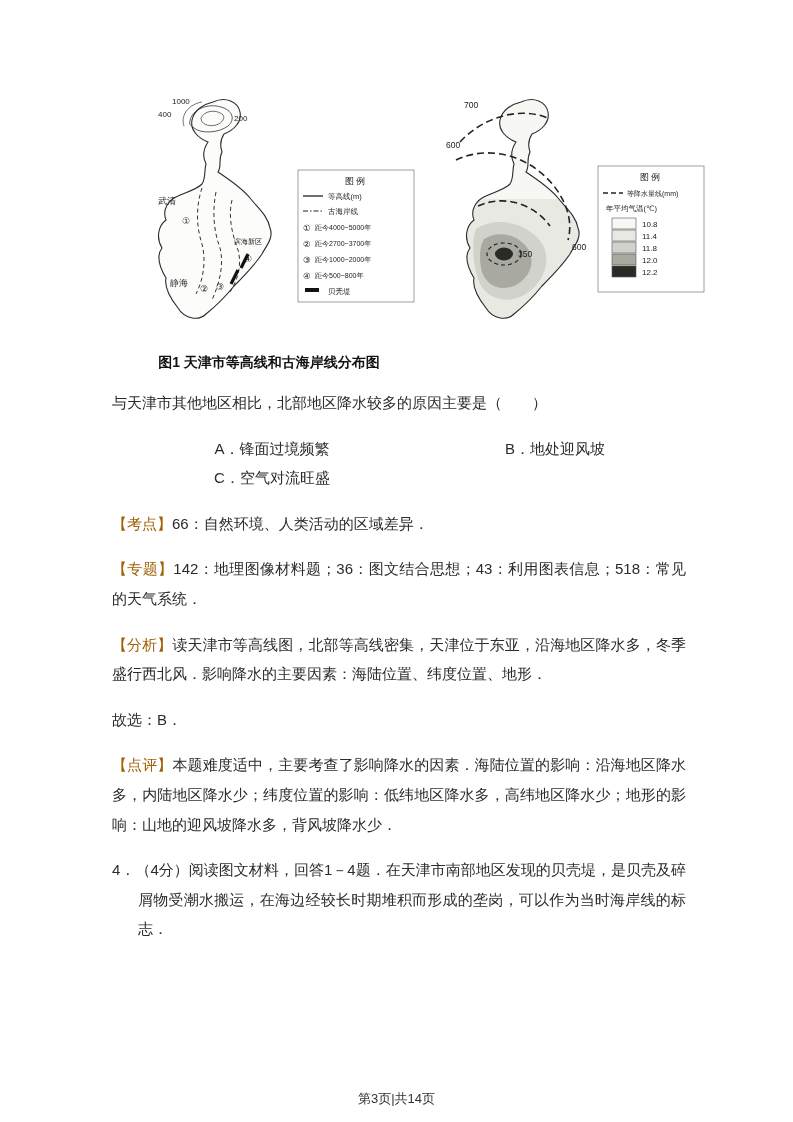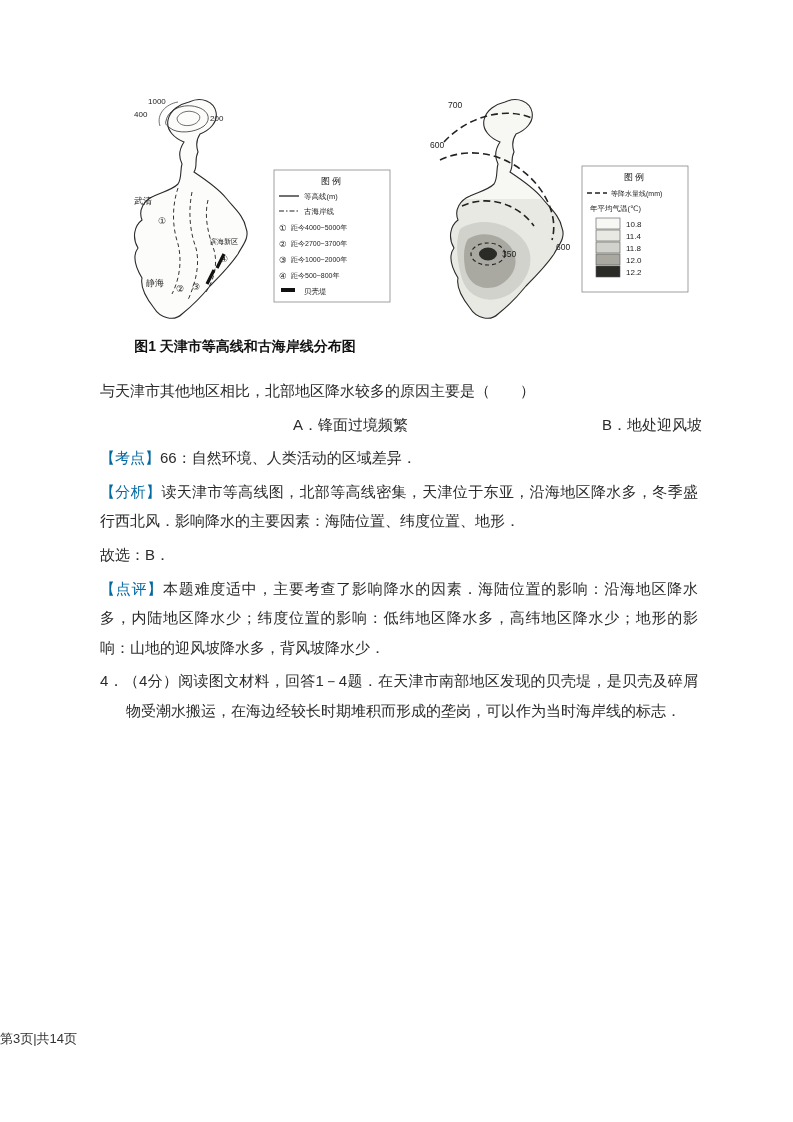--- a/index.html
+++ b/index.html
@@ -2,35 +2,35 @@
 <html><head>
 <meta charset="utf-8">
 <style>
   html,body{margin:0;padding:0}
   body{
     width:793px;height:1122px;position:relative;background:#ffffff;
     font-family:"Liberation Sans","DejaVu Sans",sans-serif;color:#222;
     overflow:hidden;
   }
   .page{position:absolute;inset:0;background:#fff}
-  .figures{position:absolute;top:94px;left:94px;width:600px;display:flex;gap:14px}
+  .figures{position:absolute;top:94px;left:118px;width:600px;display:flex;gap:6px}
   .fig{display:flex;flex-direction:column;align-items:center}
-  .fig-caption{font-size:14px;font-weight:700;margin-top:2px;white-space:nowrap;color:#111}
+  .fig-caption{font-size:14px;font-weight:700;margin-top:18px;white-space:nowrap;color:#111}
   svg text{font-family:"Liberation Sans","DejaVu Sans",sans-serif;fill:#222}
   .body-text{
     position:absolute;top:372px;left:96px;width:606px;
     font-size:15px;line-height:29.6px;text-align:justify;color:#2b2b2b;
   }
-  .body-text p{margin:4px}
-  .options{display:grid;grid-template-columns:272px 1fr;padding-left:40px;text-align:right}
+  .body-text p{margin:16px}
+  .options{display:grid;grid-template-columns:272px 1fr;padding-left:40px;text-align:center}
   .option{white-space:nowrap}
-  .tag{color:#0369a1}
+  .tag{color:#a16207}
   .q4{margin-top:8px;padding-left:26px;text-indent:-26px}
   .footer{
-    position:absolute;top:1030px;left:0;width:100%;text-align:left;
+    position:absolute;top:1090px;left:0;width:100%;text-align:center;
     font-size:13px;color:#333;
   }
 </style>
 </head>
 <body>
 
 <div class="page">
 
   <div class="figures">
 
@@ -152,24 +152,26 @@
     </div>
   </div>
 
   <div class="body-text">
 
     <p>与天津市其他地区相比，北部地区降水较多的原因主要是（　　）</p>
 
     <div class="options">
       <span class="option"><span>A．</span><span>锋面过境频繁</span></span>
       <span class="option"><span>B．</span><span>地处迎风坡</span></span>
+      <span class="option"><span>C．</span><span>空气对流旺盛</span></span>
     </div>
 
     <p><span class="tag">【考点】</span><span>66：自然环境、人类活动的区域差异．</span></p>
 
+    <p><span class="tag">【专题】</span><span>142：地理图像材料题；36：图文结合思想；43：利用图表信息；518：常见的天气系统．</span></p>
 
     <p><span class="tag">【分析】</span><span>读天津市等高线图，北部等高线密集，天津位于东亚，沿海地区降水多，冬季盛行西北风．影响降水的主要因素：海陆位置、纬度位置、地形．</span></p>
 
 
     <p>故选：B．</p>
 
     <p><span class="tag">【点评】</span><span>本题难度适中，主要考查了影响降水的因素．海陆位置的影响：沿海地区降水多，内陆地区降水少；纬度位置的影响：低纬地区降水多，高纬地区降水少；地形的影响：山地的迎风坡降水多，背风坡降水少．</span></p>
 
     <p class="q4"><span>4．</span><span>（4分）阅读图文材料，回答1－4题．在天津市南部地区发现的贝壳堤，是贝壳及碎屑物受潮水搬运，在海边经较长时期堆积而形成的垄岗，可以作为当时海岸线的标志．</span></p>
 

